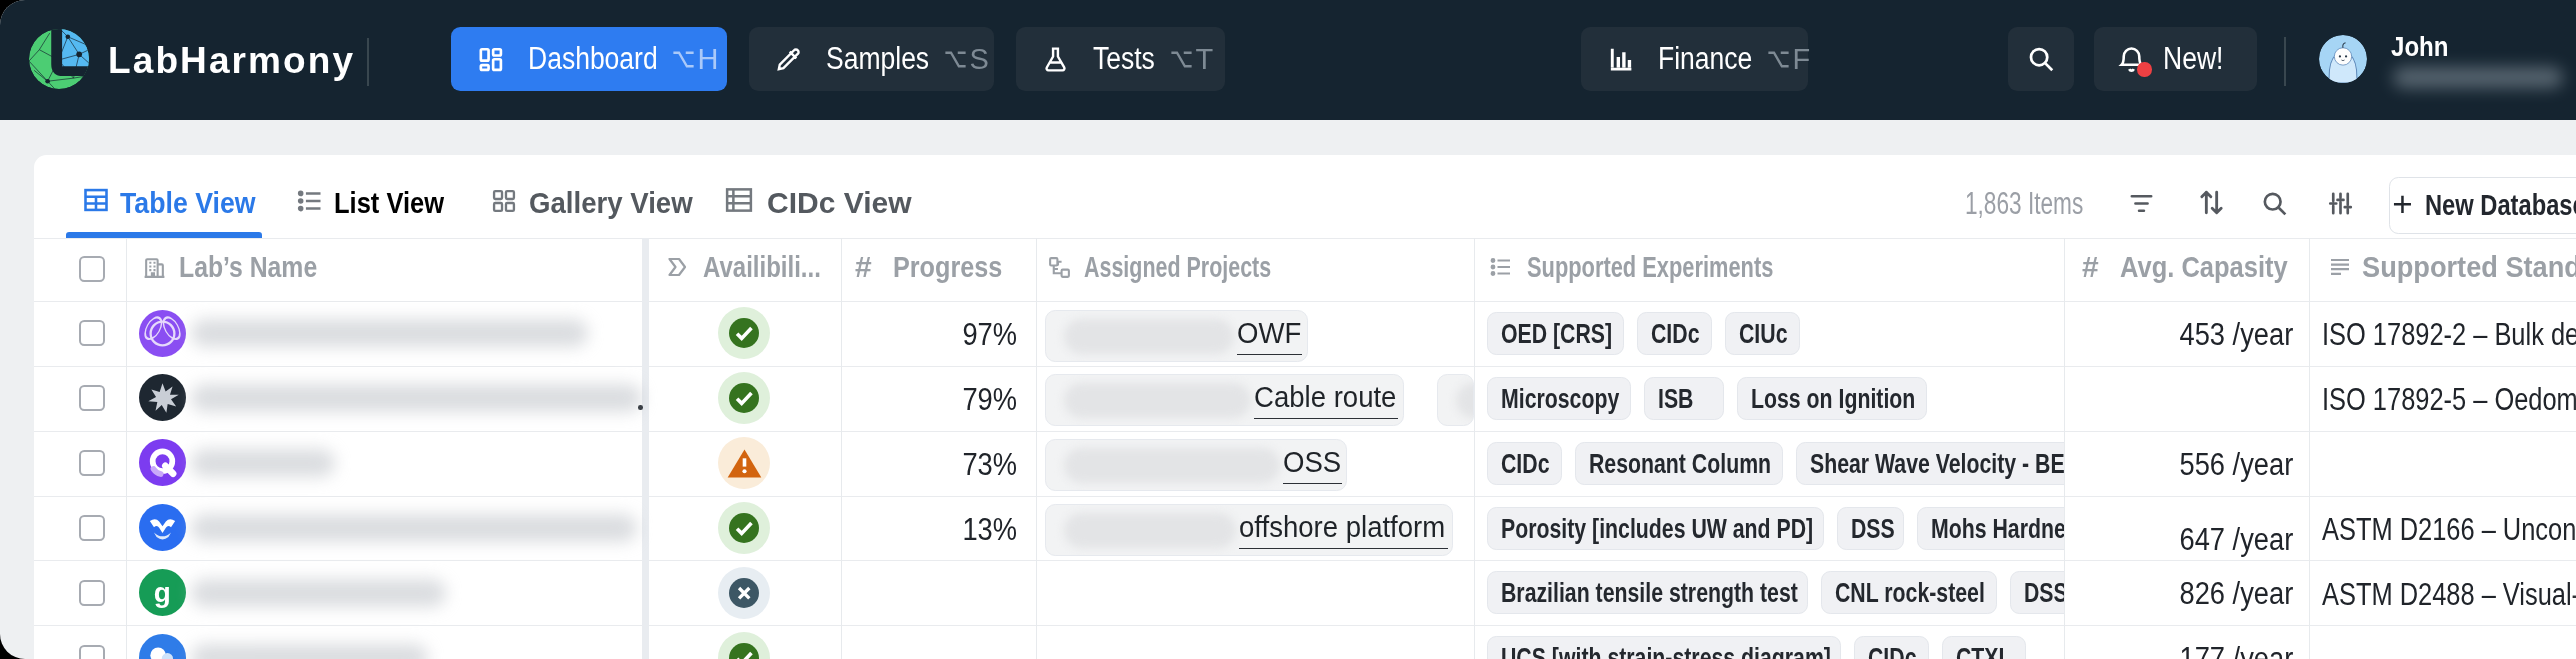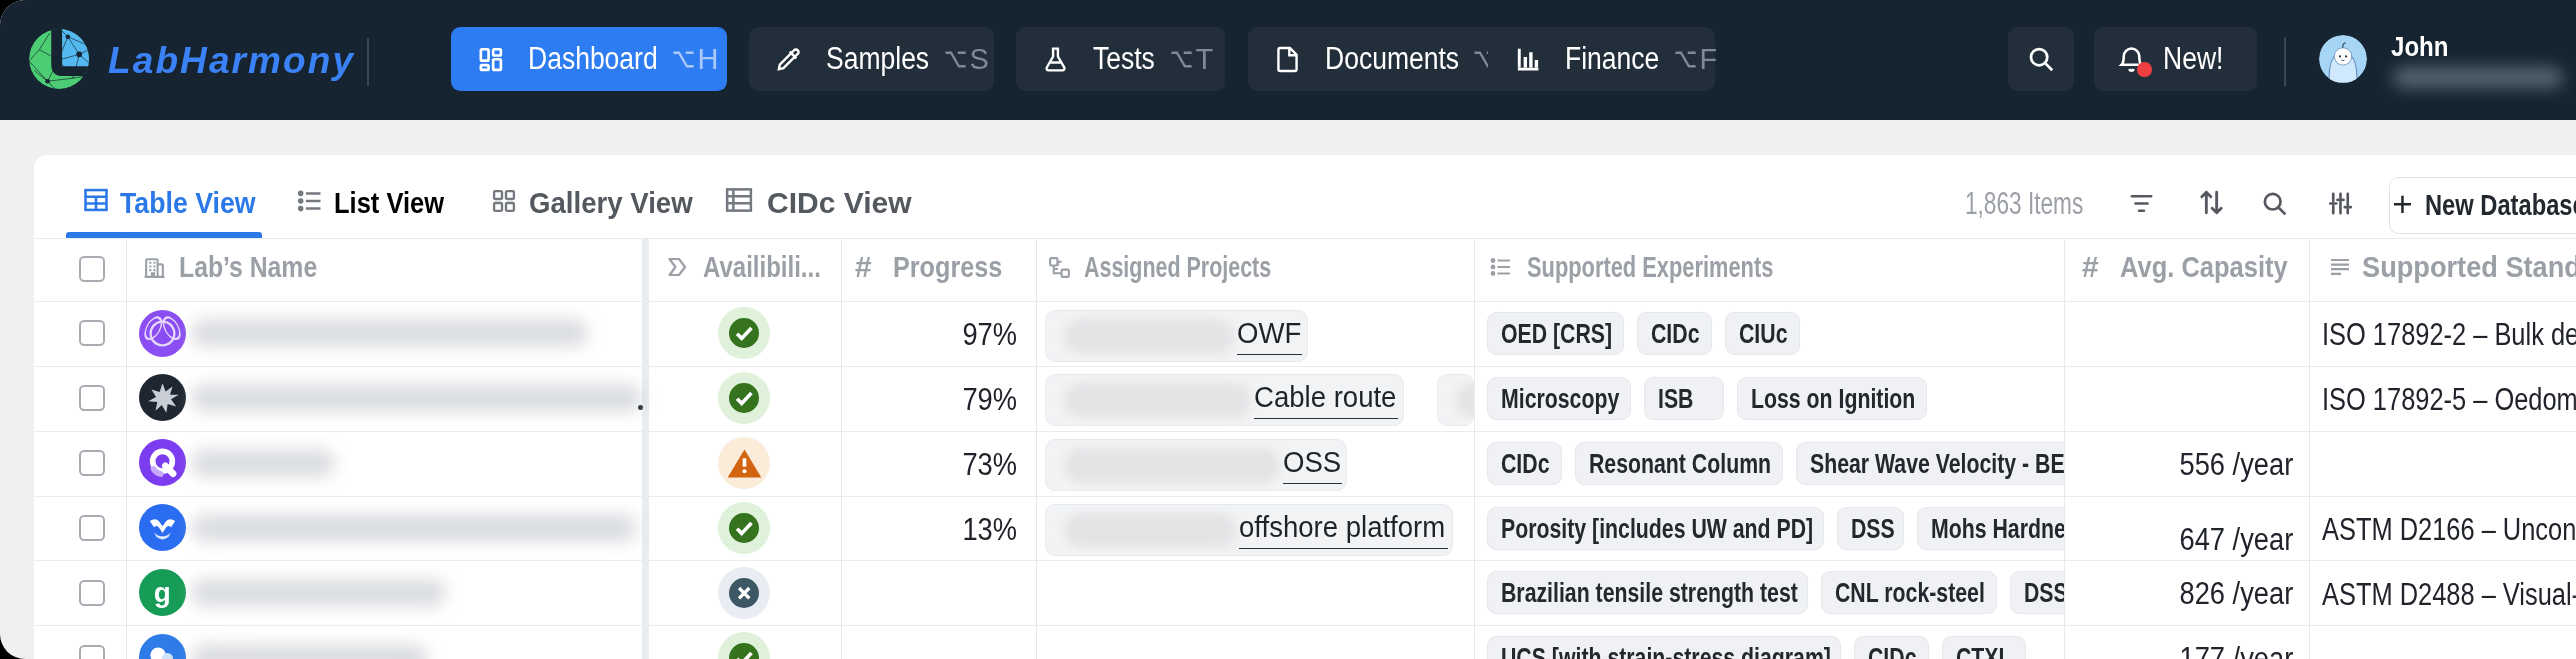--- a/index.html
+++ b/index.html
@@ -1,20 +1,20 @@
 <!DOCTYPE html>
 <html style="font-size:8.2px"><head><meta charset="utf-8"><style>
 * { margin:0; padding:0; box-sizing:border-box; }
 body { background:#000; width:2671px; height:659px; overflow:hidden; }
 #app { position:relative; width:2671px; height:659px; border-radius:25px; overflow:hidden;
        background:#eef0f2; font-family:"Liberation Sans", sans-serif; }
 .abs { position:absolute; }
 .sx { display:inline-block; transform-origin:left center; white-space:pre; }
 #topbar { position:absolute; left:0; top:0; width:2671px; height:120px; background:#152430; }
-.brand { position:absolute; left:108px; top:40px; font-size:37px; font-weight:bold; color:#3b82f6; letter-spacing:2.1px; white-space:pre;font-style:italic; }
+.brand { position:absolute; left:108px; top:40px; font-size:37px; font-weight:bold; color:#ffffff; letter-spacing:2.1px; white-space:pre; }
 .vdiv { position:absolute; width:2.1px; background:#39474f; }
 .nbtn { position:absolute; top:27px; height:64px; border-radius:9.3px; background:#222f3a;
         display:flex; align-items:center; color:#fff; font-size:31px; }
 .nbtn .ic { margin-left:25px; }
 .nbtn .lbl { margin-left:23px; font-size:31px; }
 .nbtn .sc { display:flex; align-items:center; margin-left:13.4px; color:#7e8a94; font-size:29px; }
 .nbtn.active { background:#2e7cf1; }
 .nbtn.active .sc { color:#aac9f9; }
 #card { position:absolute; left:34px; top:155px; width:2605px; height:505px; background:#fff; border-radius:12.4px 12.4px 0 0; }
 .tabtxt { position:absolute; top:31px; font-size:30px; font-weight:bold; color:#54595f; white-space:pre; }
@@ -92,32 +92,21 @@
         <span class="ic" style="display:flex">
           <svg width="29" height="29" viewBox="0 0 24 24" fill="none" stroke="#fff" stroke-width="2">
             <path d="M9 3 h6 M10 3.5 V9.5 L4.8 18.6 A1.6 1.6 0 0 0 6.2 21 H17.8 A1.6 1.6 0 0 0 19.2 18.6 L14 9.5 V3.5 M7.3 14.5 h9.4"></path>
           </svg>
         </span>
         <span class="lbl" style="width:62px"><span class="sx" style="transform:scaleX(.855)">Tests</span></span>
         <span class="sc"><svg width="27" height="27" viewBox="0 0 24 24" fill="none" stroke="currentColor" stroke-width="2.1">
             <path d="M3 6 h5 l7 12 h6 M14 6 h7"></path>
           </svg>T</span>
       </div>
-<div class="nbtn" style="left:1248px;width:281px">
-        <span class="ic" style="display:flex">
-          <svg width="29" height="29" viewBox="0 0 24 24" fill="none" stroke="#fff" stroke-width="2">
-            <path d="M6 2.5 H14 L19.5 8 V20 A1.5 1.5 0 0 1 18 21.5 H6 A1.5 1.5 0 0 1 4.5 20 V4 A1.5 1.5 0 0 1 6 2.5 Z M13.5 3 V8.5 H19"></path>
-          </svg>
-        </span>
-        <span class="lbl" style="width:133px"><span class="sx" style="transform:scaleX(.855)">Documents</span></span>
-        <span class="sc"><svg width="27" height="27" viewBox="0 0 24 24" fill="none" stroke="currentColor" stroke-width="2.1">
-            <path d="M3 6 h5 l7 12 h6 M14 6 h7"></path>
-          </svg>D</span>
-      </div>
-<div class="nbtn" style="left:1488px;width:227px">
+<div class="nbtn" style="left:1581px;width:227px">
         <span class="ic" style="display:flex">
           <svg width="29" height="29" viewBox="0 0 24 24" fill="#fff">
             <path d="M4 3 h2.4 v16 H4 Z M8.8 10 h2.8 v9 h-2.8 Z M13.4 6 h2.8 v13 h-2.8 Z M18 12.5 h2.8 v6.5 H18 Z M4 21 h17 v-2.2 H4 Z"></path>
           </svg>
         </span>
         <span class="lbl" style="width:94px"><span class="sx" style="transform:scaleX(.855)">Finance</span></span>
         <span class="sc"><svg width="27" height="27" viewBox="0 0 24 24" fill="none" stroke="currentColor" stroke-width="2.1">
             <path d="M3 6 h5 l7 12 h6 M14 6 h7"></path>
           </svg>F</span>
       </div>
@@ -271,20 +260,21 @@
         <span class="etag" style="width:137px">
           <span class="sx" style="transform:scaleX(.76)">OED [CRS]</span>
         </span>
         <span class="etag" style="width:75px">
           <span class="sx" style="transform:scaleX(.76)">CIDc</span>
         </span>
         <span class="etag" style="width:75px">
           <span class="sx" style="transform:scaleX(.76)">CIUc</span>
         </span>
       </div>
+<div class="num" style="left:2053px;top:162px;width:206px"><span class="sx" style="transform:scaleX(.88)">453 /year</span></div>
 <div class="stdtxt" style="left:2288px;top:162px;width:317px;overflow:hidden"><span class="sx" style="transform:scaleX(.82)">ISO 17892-2 – Bulk density of soils</span></div>
 <div class="fade" style="left:2537px;top:152px;width:68px;height:52px"></div>
 <div class="cb" style="left:45px;top:230px"></div>
 <svg class="abs" style="left:105px;top:219px" width="47" height="47" viewBox="0 0 91 91">
         <circle cx="45.5" cy="45.5" r="45.5" fill="#1e2731"></circle>
         <path d="M45.5 18 L51.5 34 L65 24 L60 40 L77 40 L62 49 L72 63 L55.5 58 L53 75 L44 60 L32 71 L35.5 54 L18 53 L33 44.5 L24 30 L40 35 Z" fill="#c9ced6"></path>
       </svg>
 <div class="blurname" style="left:157px;top:229px;width:451px"></div>
 <div class="abs" style="left:604px;top:250px;width:4.6px;height:4.6px;border-radius:50%;background:#3a3f45"></div>
 <div class="ring" style="left:684px;top:217px;background:#dff0db">

